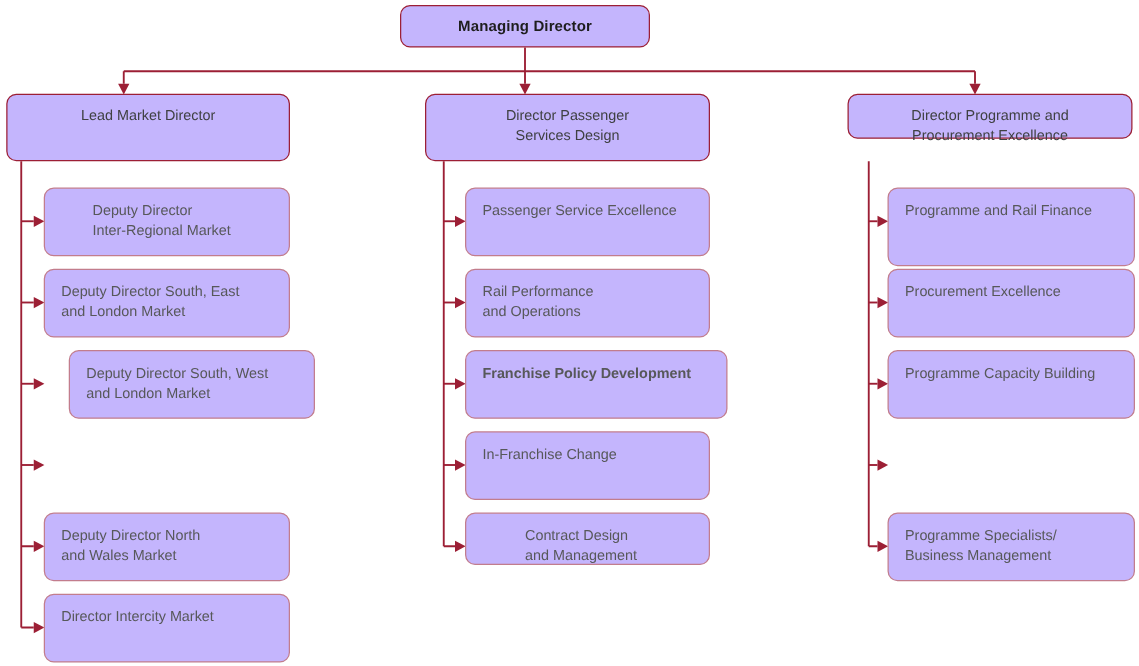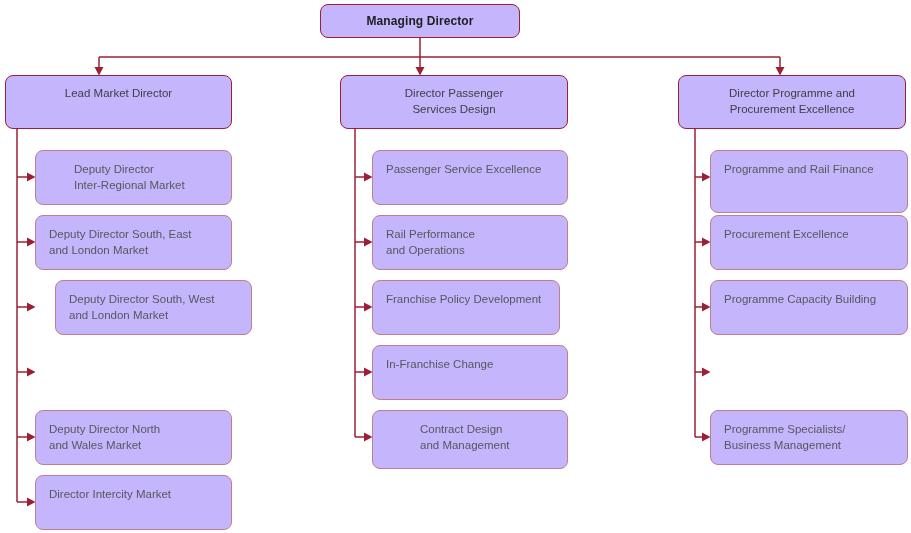--- a/index.html
+++ b/index.html
@@ -99,39 +99,39 @@
       <polygon points="702,367.5 702,376.5 710.5,372"></polygon>
     <path d="M695 437 H702"></path>
       <polygon points="702,432.5 702,441.5 710.5,437"></polygon>
   </svg>
 
   <div class="box root" style="left:320px;top:4px;width:200px;height:34px;">Managing Director</div>
 
   <div class="box header" style="left:5px;top:75px;width:227px;height:54px;">Lead Market Director</div>
   <div class="box header" style="left:340px;top:75px;width:228px;height:54px;">Director Passenger
 Services Design</div>
-  <div class="box header" style="left:678px;top:75px;width:228px;height:54px;">Director Programme and
+  <div class="box header" style="left:678px;top:75px;width:228px;height:36px;">Director Programme and
 Procurement Excellence</div>
 
   <div class="box child" style="left:35px;top:150px;width:197px;height:55px;padding-left:38px;">Deputy Director
 Inter-Regional Market</div>
   <div class="box child" style="left:35px;top:215px;width:197px;height:55px;">Deputy Director South, East
 and London Market</div>
   <div class="box child" style="left:35px;top:280px;width:197px;height:55px;margin-left:20px;">Deputy Director South, West
 and London Market</div>
   <div class="box child" style="left:35px;top:410px;width:197px;height:55px;">Deputy Director North
 and Wales Market</div>
   <div class="box child" style="left:35px;top:475px;width:197px;height:55px;">Director Intercity Market</div>
 
   <div class="box child" style="left:372px;top:150px;width:196px;height:55px;">Passenger Service Excellence</div>
   <div class="box child" style="left:372px;top:215px;width:196px;height:55px;">Rail Performance
 and Operations</div>
-  <div class="box child" style="left:372px;top:280px;width:188px;height:55px;">Franchise Policy Development</div>
+  <div class="box child" style="left:372px;top:280px;width:210px;height:55px;font-weight:bold;">Franchise Policy Development</div>
   <div class="box child" style="left:372px;top:345px;width:196px;height:55px;">In-Franchise Change</div>
-  <div class="box child" style="left:372px;top:410px;width:196px;height:59px;padding-left:47px;">Contract Design
+  <div class="box child" style="left:372px;top:410px;width:196px;height:42px;padding-left:47px;">Contract Design
 and Management</div>
 
   <div class="box child" style="left:710px;top:150px;width:198px;height:63px;">Programme and Rail Finance</div>
   <div class="box child" style="left:710px;top:215px;width:198px;height:55px;">Procurement Excellence</div>
   <div class="box child" style="left:710px;top:280px;width:198px;height:55px;">Programme Capacity Building</div>
   <div class="box child" style="left:710px;top:410px;width:198px;height:55px;">Programme Specialists/
 Business Management</div>
 
 </div>
 

